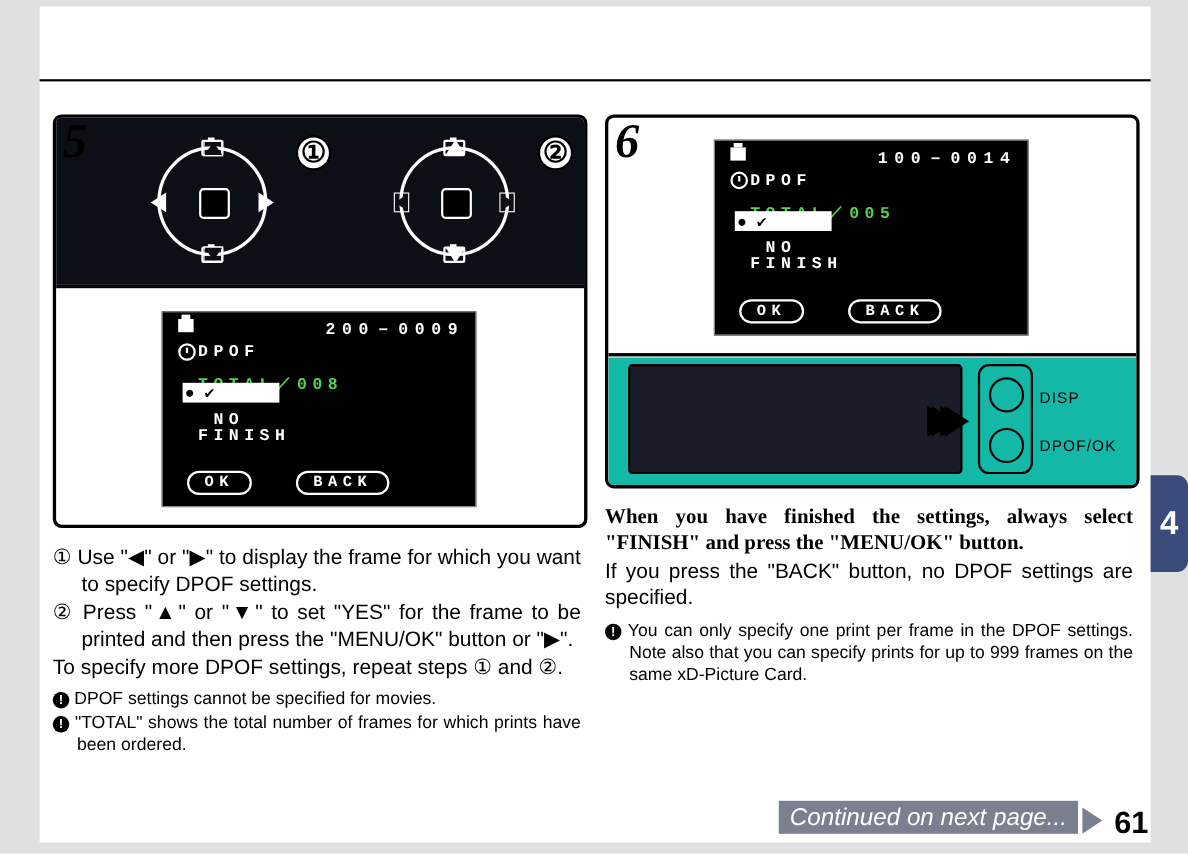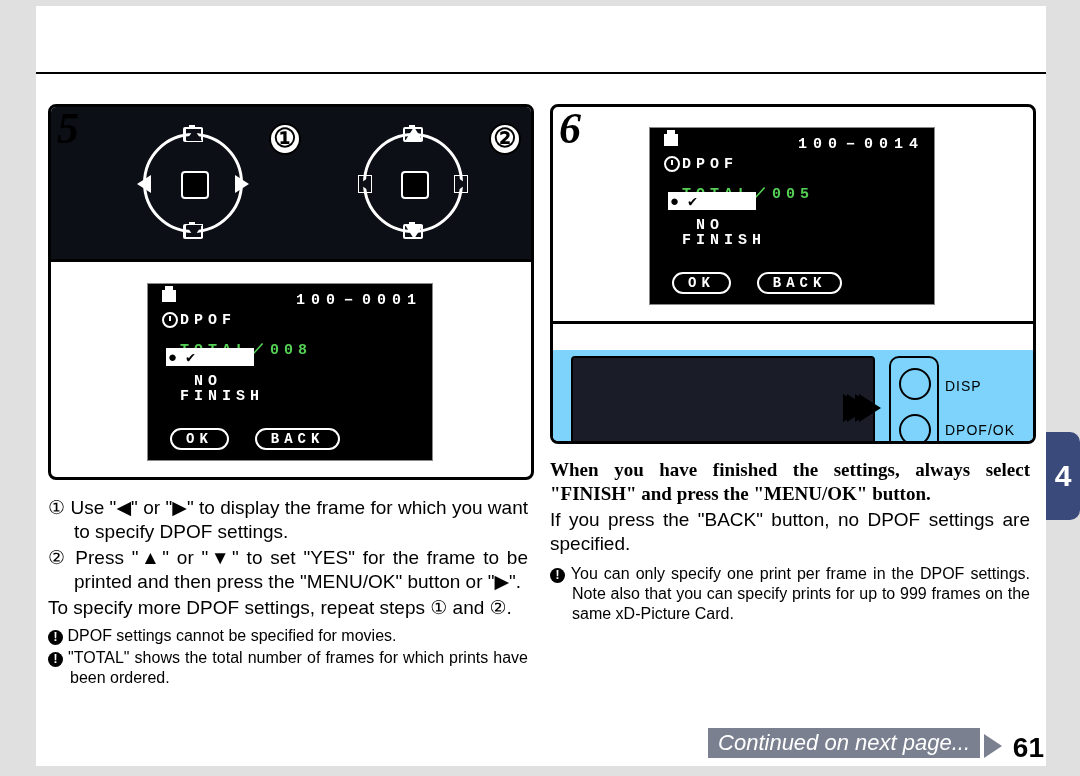--- a/index.html
+++ b/index.html
@@ -150,42 +150,41 @@
   }
   .lcd .row { position:absolute; left:32px; right:10px; height:18px; }
   .lcd .row.dpof  { top:28px; }
   .lcd .row.total { top:46px; color:#55d055;margin-top:10px; }
   .lcd .row.yes   { top:64px; background:#fff; color:#000; padding-left:0; left:18px; width:88px; letter-spacing:5px;}
   .lcd .row.yes .bullet{ color:#000; margin:0 4px 0 2px;}
   .lcd .row.no    { top:89px; left:46px;}
   .lcd .row.finish{ top:104px; left:32px;}
   .lcd .okback {
     position:absolute; left:22px; right:22px; bottom:10px; height:22px;
-    display:flex; gap:26px;
+    display:flex; gap:40px;
   }
   .pill {
     flex:0 0 auto;
     border:2px solid #fff; border-radius:12px;
     padding:0 14px; line-height:18px; font-size:14px; letter-spacing:5px;
   }
   .print-icon {
     position:absolute; left:14px; top:6px; width:14px; height:12px;
     background:#fff;
   }
   .print-icon::after{content:"";position:absolute;left:3px;top:-4px;width:8px;height:4px;background:#fff;}
   .clock-icon{
     position:absolute; left:14px; top:28px; width:12px; height:12px; border:2px solid #fff; border-radius:50%;
   }
   .clock-icon::after{content:"";position:absolute;left:5px;top:2px;width:2px;height:5px;background:#fff;}
 
   
   .cam-panel {
     position:absolute; left:0; right:0; top:218px; bottom:0;
-    background:#7dd3fc;
-    margin-top:25px;
+    background:#14b8a6;
   }
   .cam-dark {
     position:absolute; left:18px; top:6px; width:300px; height:96px;
     background:#1a1c28; border:2px solid #000; border-radius:4px;
   }
   .btn-stack {
     position:absolute; left:336px; top:6px; width:46px; height:96px;
     border:2px solid #000; border-radius:10px;
   }
   .btn-stack .b {
@@ -299,21 +298,21 @@
             <span class="tri tri-right" style="border-left-color:#0d0f16; outline:1px solid #fff;"></span>
           </div>
         </div>
         <div class="circled circ1">①</div>
         <div class="circled circ2">②</div>
         <div class="fig-divider" style="top:152px;"></div>
 
         <div class="lcd lcd5">
           <span class="print-icon"></span>
           <span class="clock-icon"></span>
-          <div class="filenum">100－0001</div>
+          <div class="filenum">200－0009</div>
           <div class="row dpof">DPOF</div>
           <div class="row total">TOTAL／008</div>
           <div class="row yes"><span class="bullet">●</span><span>✔ YES</span></div>
           <div class="row no">NO</div>
           <div class="row finish">FINISH</div>
           <div class="okback">
             <span class="pill">OK</span>
             <span class="pill">BACK</span>
           </div>
         </div>

